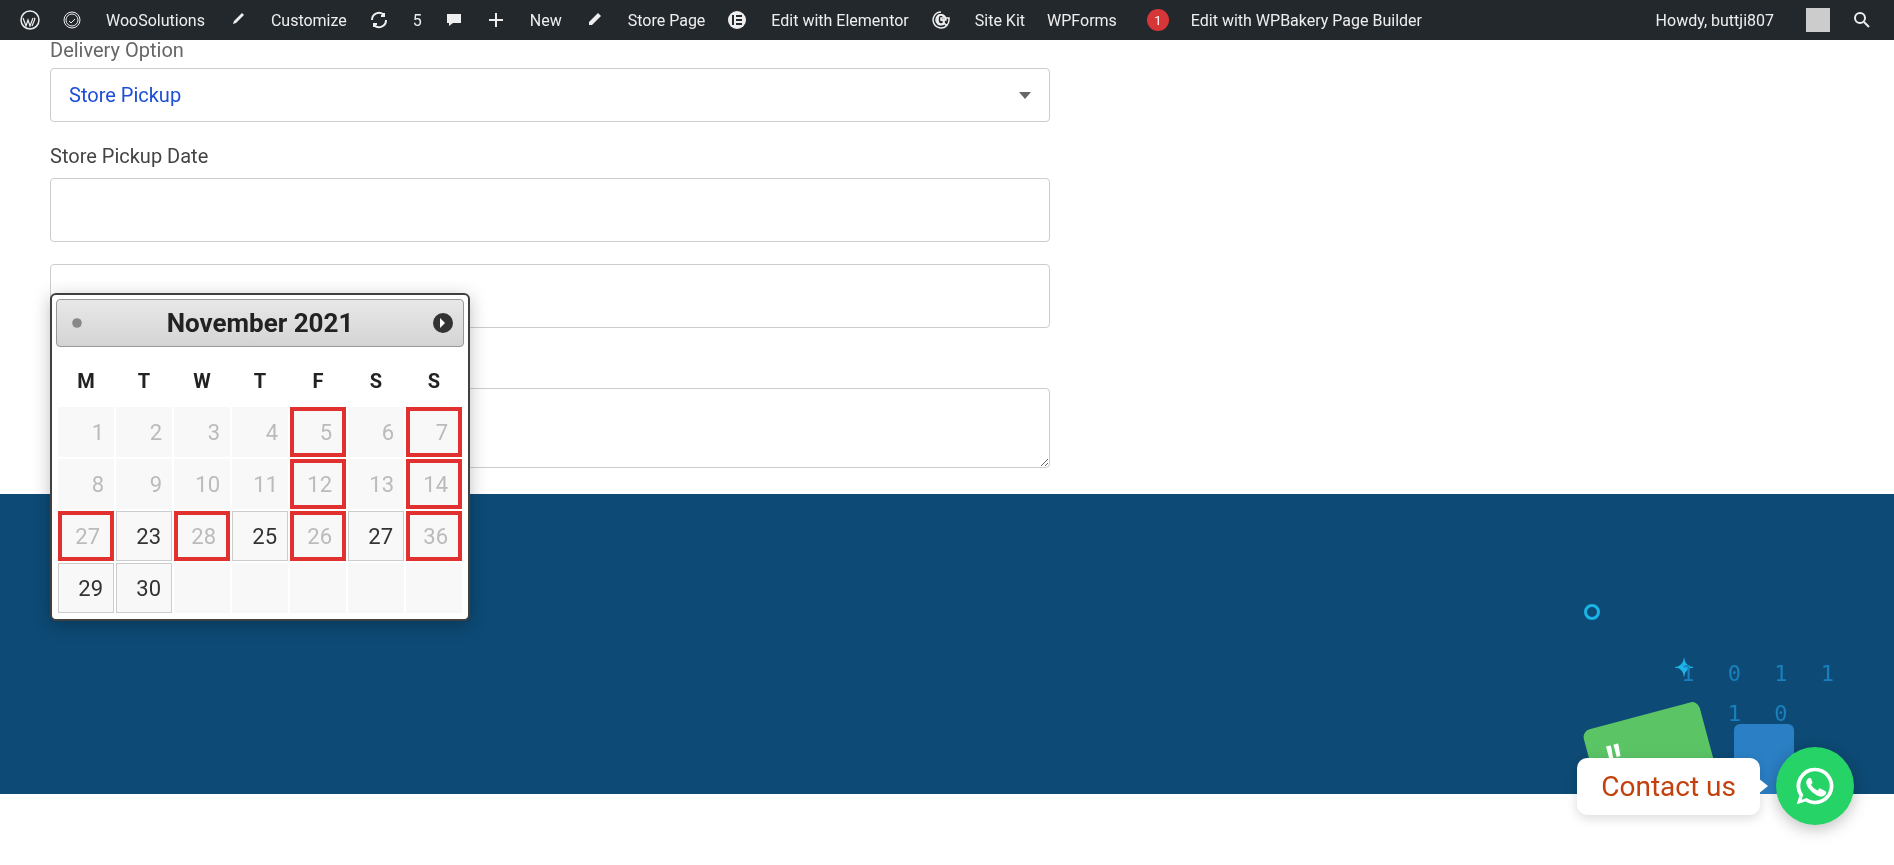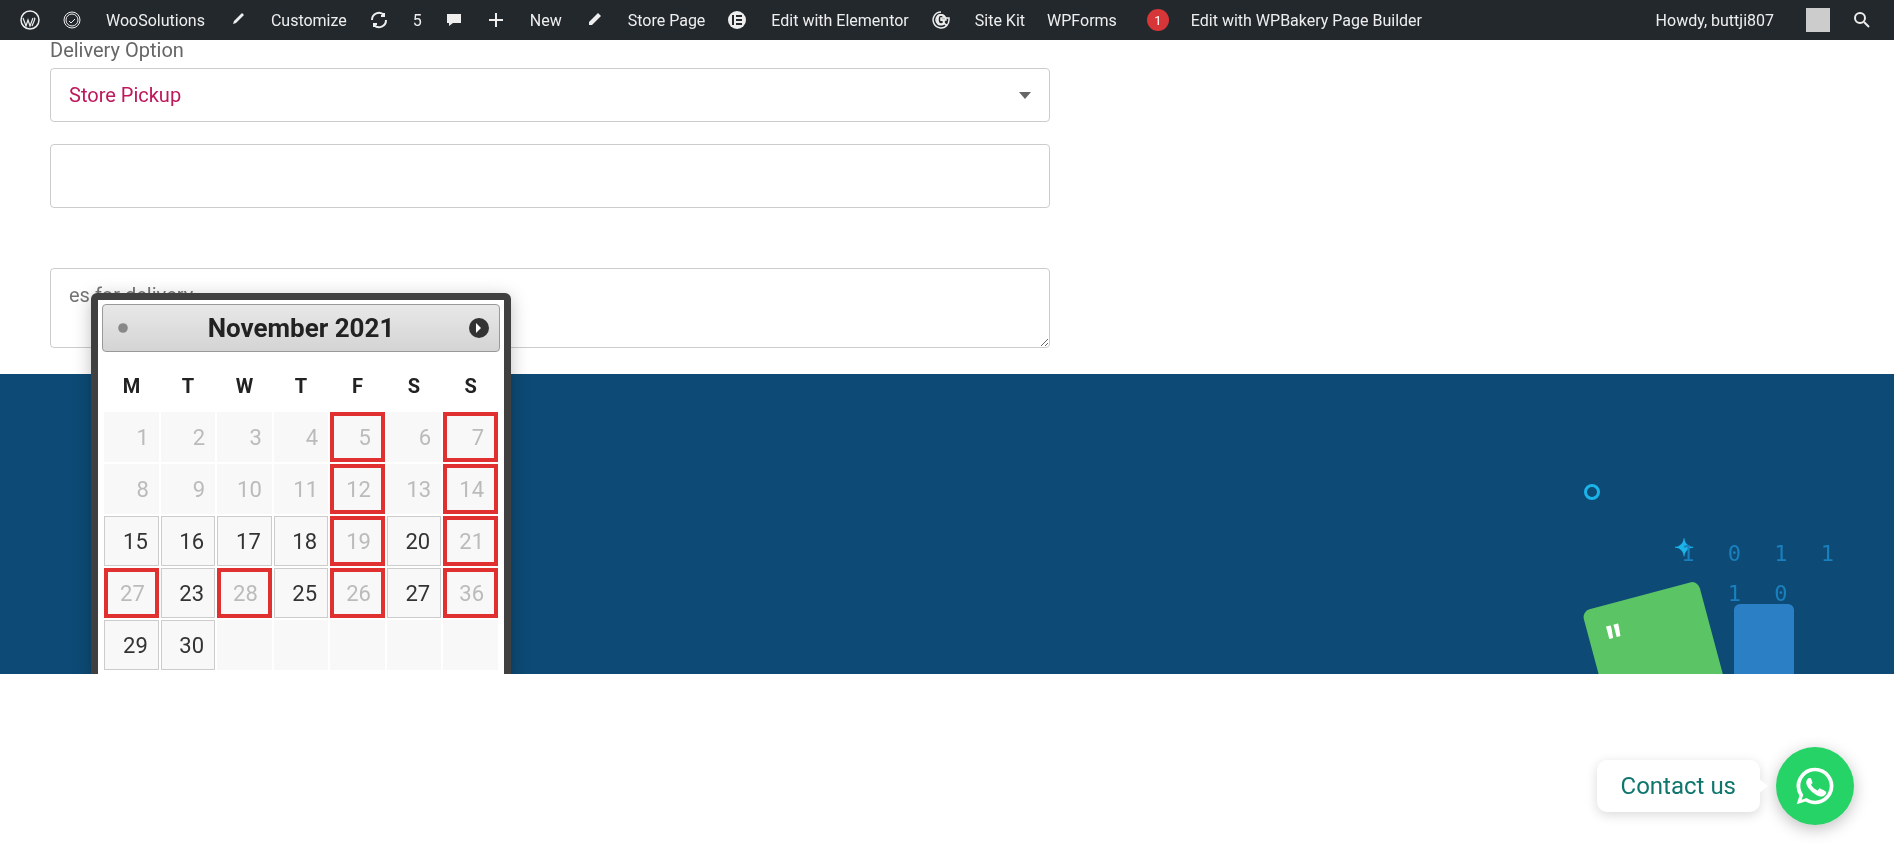--- a/index.html
+++ b/index.html
@@ -92,21 +92,21 @@
       margin-top: -2px;
       margin-bottom: 6px;
     }
     .select-field {
       width: 1000px;
       height: 54px;
       border: 1px solid #ccc;
       border-radius: 4px;
       padding: 0 18px;
       font-size: 20px;
-      color: #be185d;
+      color: #1d4ed8;
       display: flex;
       align-items: center;
       justify-content: space-between;
       cursor: pointer;
     }
     .text-input {
       width: 1000px;
       height: 64px;
       border: 1px solid #ccc;
       border-radius: 4px;
@@ -127,26 +127,25 @@
       font-family: inherit;
     }
     
     
     .datepicker {
       position: absolute;
       top: 255px;
       left: 50px;
       width: 420px;
       background: #fff;
-      border: 7px solid #404040;
+      border: 2px solid #404040;
       border-radius: 6px;
       box-shadow: 0 4px 18px rgba(0,0,0,0.25);
       padding: 4px;
       z-index: 100;
-      margin-left: 41px;
     }
     .datepicker-header {
       background: linear-gradient(to bottom, #e8e8e8, #d4d4d4);
       border: 1px solid #999;
       border-radius: 4px;
       padding: 8px;
       display: flex;
       align-items: center;
       justify-content: space-between;
       position: relative;
@@ -297,22 +296,22 @@
       display: flex;
       align-items: center;
       gap: 16px;
       z-index: 200;
     }
     .contact-bubble {
       background: #fff;
       padding: 12px 24px;
       border-radius: 10px;
       box-shadow: 0 3px 12px rgba(0,0,0,0.15);
-      font-size: 24px;
-      color: #0f766e;
+      font-size: 28px;
+      color: #c2410c;
       position: relative;
     }
     .contact-bubble::after {
       content: '';
       position: absolute;
       right: -8px;
       top: 50%;
       transform: translateY(-50%);
       border-left: 10px solid #fff;
       border-top: 8px solid transparent;
@@ -445,20 +444,24 @@
 
 <div class="content-area">
   <div class="partial-label">Delivery Option</div>
   <div class="field-group">
     <div class="select-field">
       <span>Store Pickup</span>
       <span class="chevron-down"></span>
     </div>
   </div>
 
+  <div class="field-group">
+    <label class="field-label">Store Pickup Date</label>
+    <input type="text" class="text-input" style="">
+  </div>
 
   <div class="field-group">
     <input type="text" class="text-input" style="">
   </div>
 
   <div class="field-group" style="margin-top:60px">
     <textarea class="textarea-input" placeholder="es for delivery." style=""></textarea>
   </div>
 
   <div class="datepicker">
@@ -502,29 +505,20 @@
           <tr>
             <td class="dp-disabled">8</td>
             <td class="dp-disabled">9</td>
             <td class="dp-disabled">10</td>
             <td class="dp-disabled">11</td>
             <td class="dp-disabled dp-highlight">12</td>
             <td class="dp-disabled">13</td>
             <td class="dp-disabled dp-highlight">14</td>
           </tr>
           <tr>
-            <td class="dp-enabled">15</td>
-            <td class="dp-enabled">16</td>
-            <td class="dp-enabled">17</td>
-            <td class="dp-enabled">18</td>
-            <td class="dp-disabled dp-highlight">19</td>
-            <td class="dp-enabled">20</td>
-            <td class="dp-disabled dp-highlight">21</td>
-          </tr>
-          <tr>
             <td class="dp-disabled dp-highlight">27</td>
             <td class="dp-enabled">23</td>
             <td class="dp-disabled dp-highlight">28</td>
             <td class="dp-enabled">25</td>
             <td class="dp-disabled dp-highlight">26</td>
             <td class="dp-enabled">27</td>
             <td class="dp-disabled dp-highlight">36</td>
           </tr>
           <tr>
             <td class="dp-enabled">29</td>

